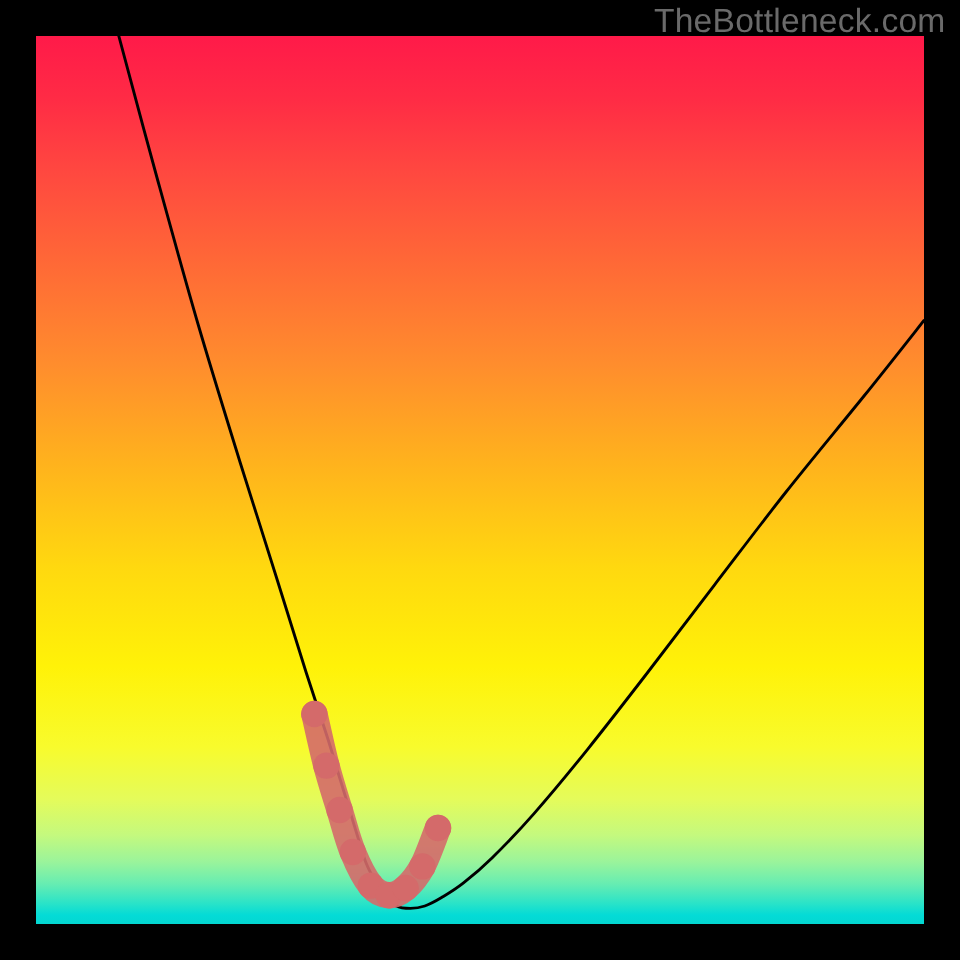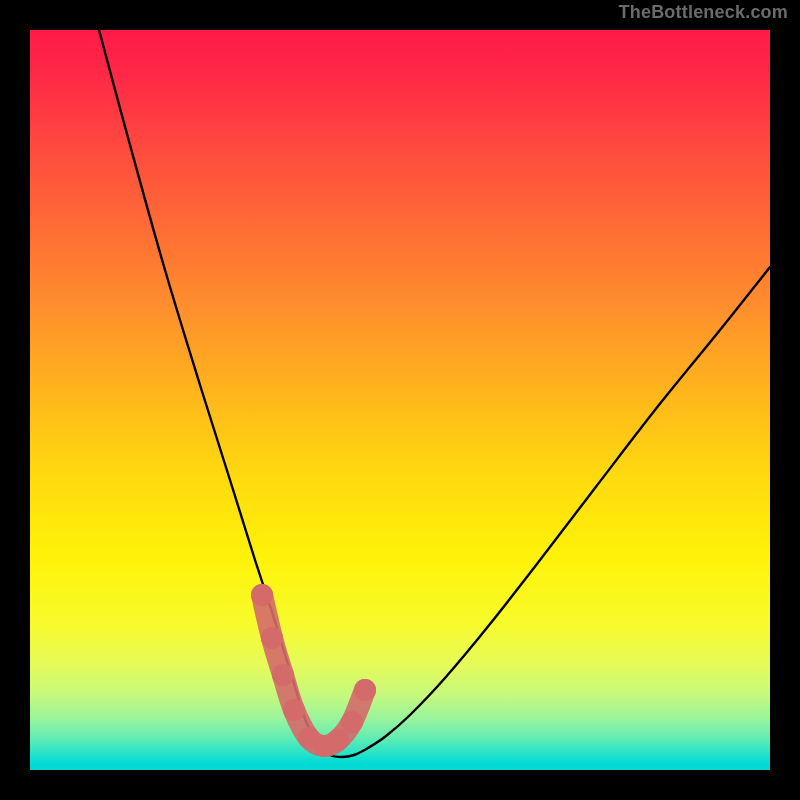--- a/index.html
+++ b/index.html
@@ -15,22 +15,22 @@
     position: relative;
     width: 800px;
     height: 800px;
     background: #000;
   }
   .watermark {
     position: absolute;
     top: 2px;
     right: 12px;
     color: #6a6a6a;
-    font-size: 18px;
-    font-weight: 700;
+    font-size: 28px;
+    font-weight: 400;
     letter-spacing: 0.2px;
     z-index: 10;
   }
   .plot {
     position: absolute;
     left: 30px;
     top: 30px;
     width: 740px;
     height: 740px;
     overflow: hidden;

